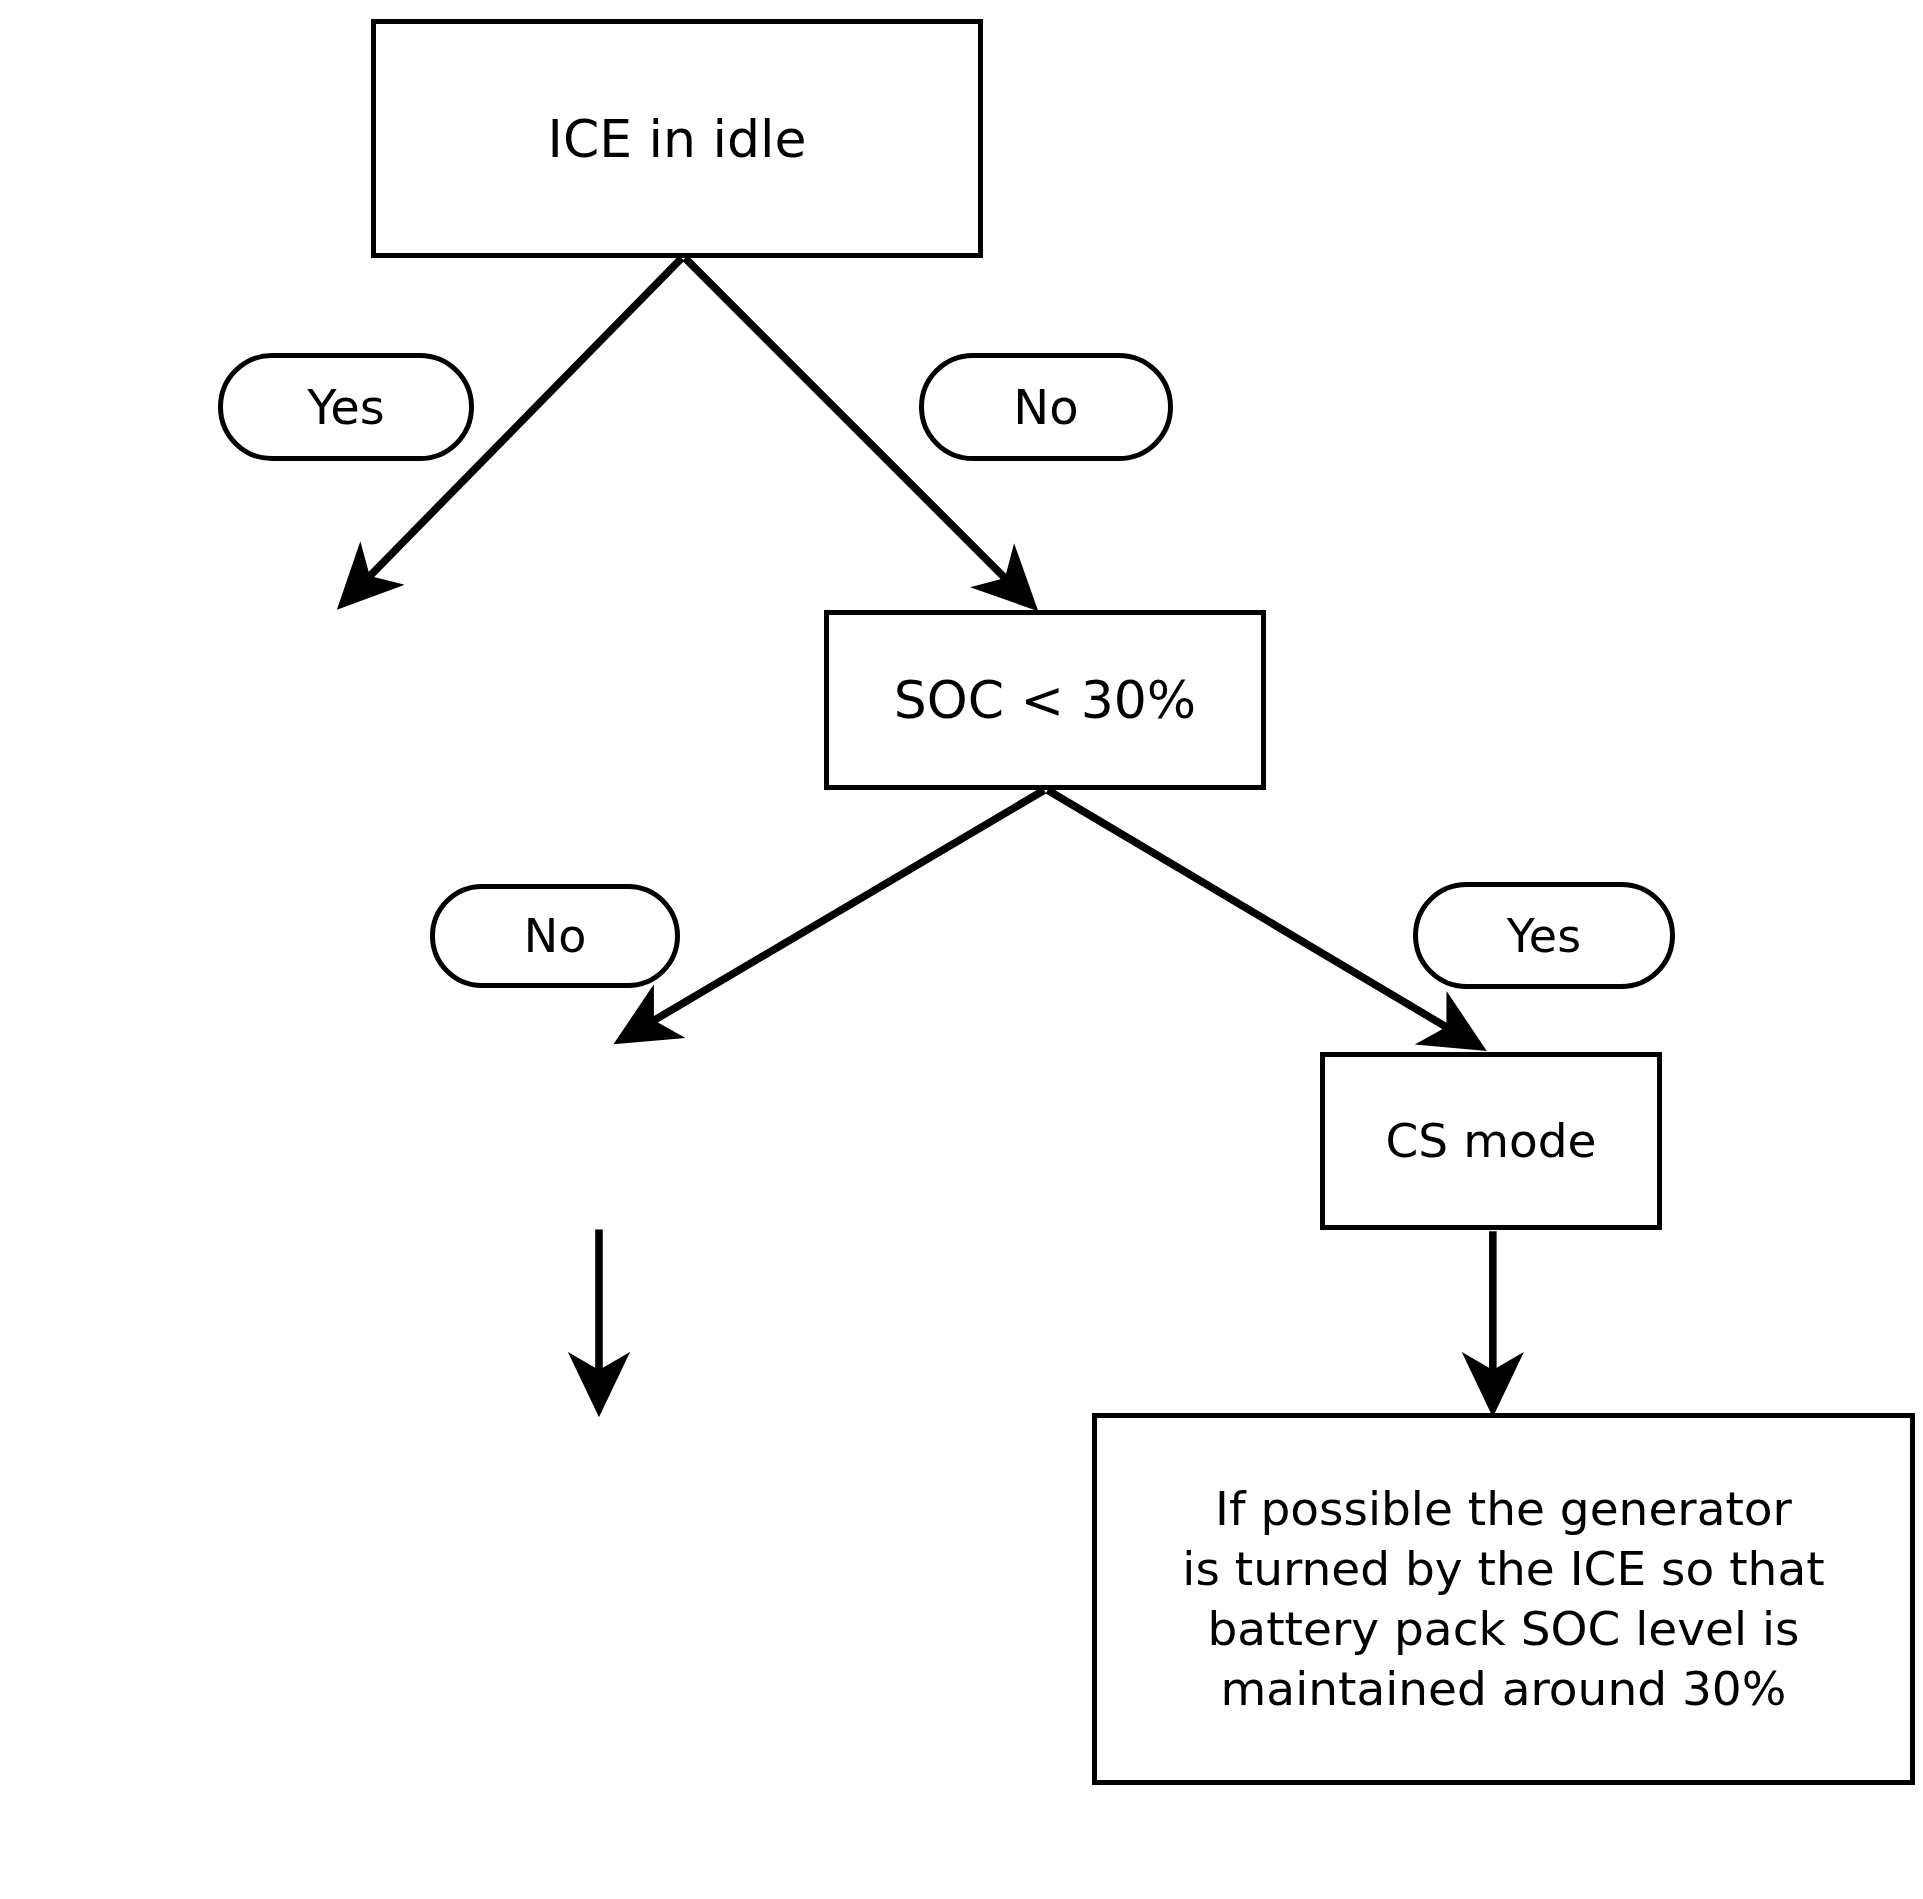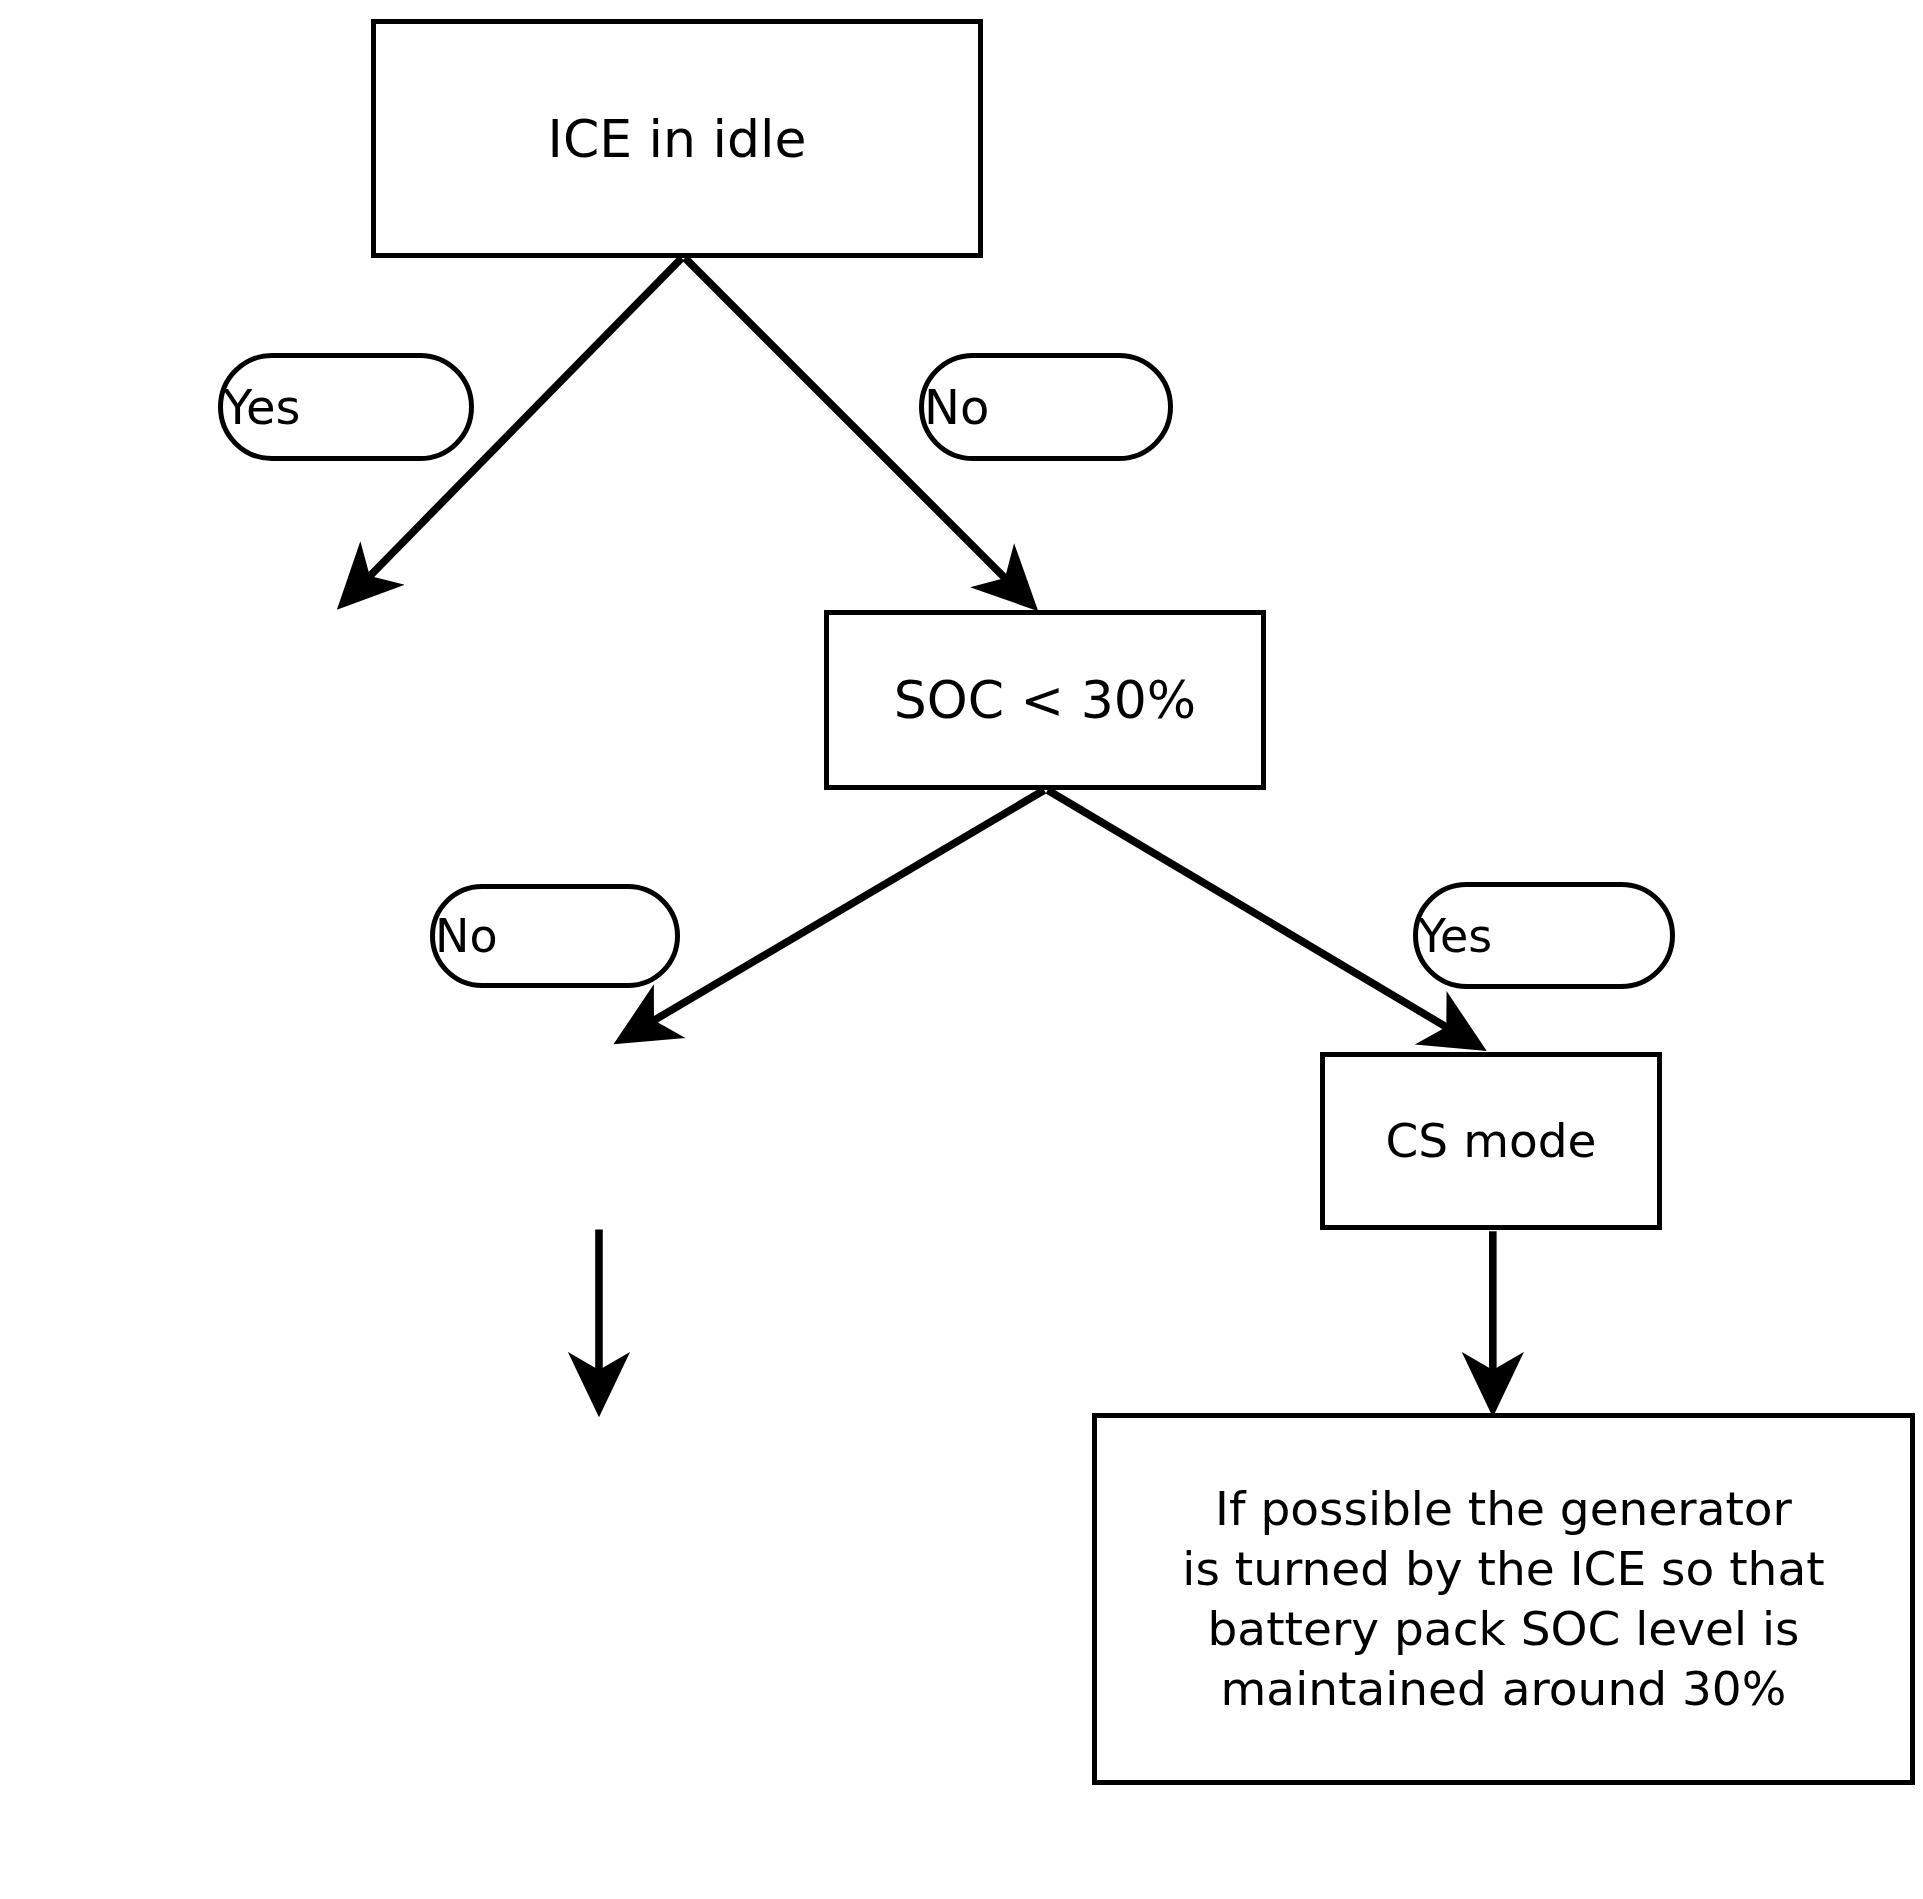--- a/index.html
+++ b/index.html
@@ -45,20 +45,21 @@
     box-sizing: border-box;
   }
   .pill {
     position: absolute;
     box-sizing: border-box;
     background: #ffffff;
     border: 5.9px solid #000000;
     border-radius: 422px;
     display: flex;
     align-items: center;
+    justify-content: center;
     text-align: center;
     color: #000000;
     z-index: 3;
   }
 
   
   #node-ice      { left: 371px;  top: 19.4px;   width: 612px;  height: 239px; font-size: 52px; }
   #node-recharge { left: 29.5px;   top: 609px;  width: 638px;  height: 176px; font-size: 52px; }
   #node-soc      { left: 824px;  top: 610px;  width: 442px;  height: 180px; font-size: 52px; }
   #node-cd       { left: 430px;  top: 1046px; width: 337px;  height: 182px; font-size: 47px; }

